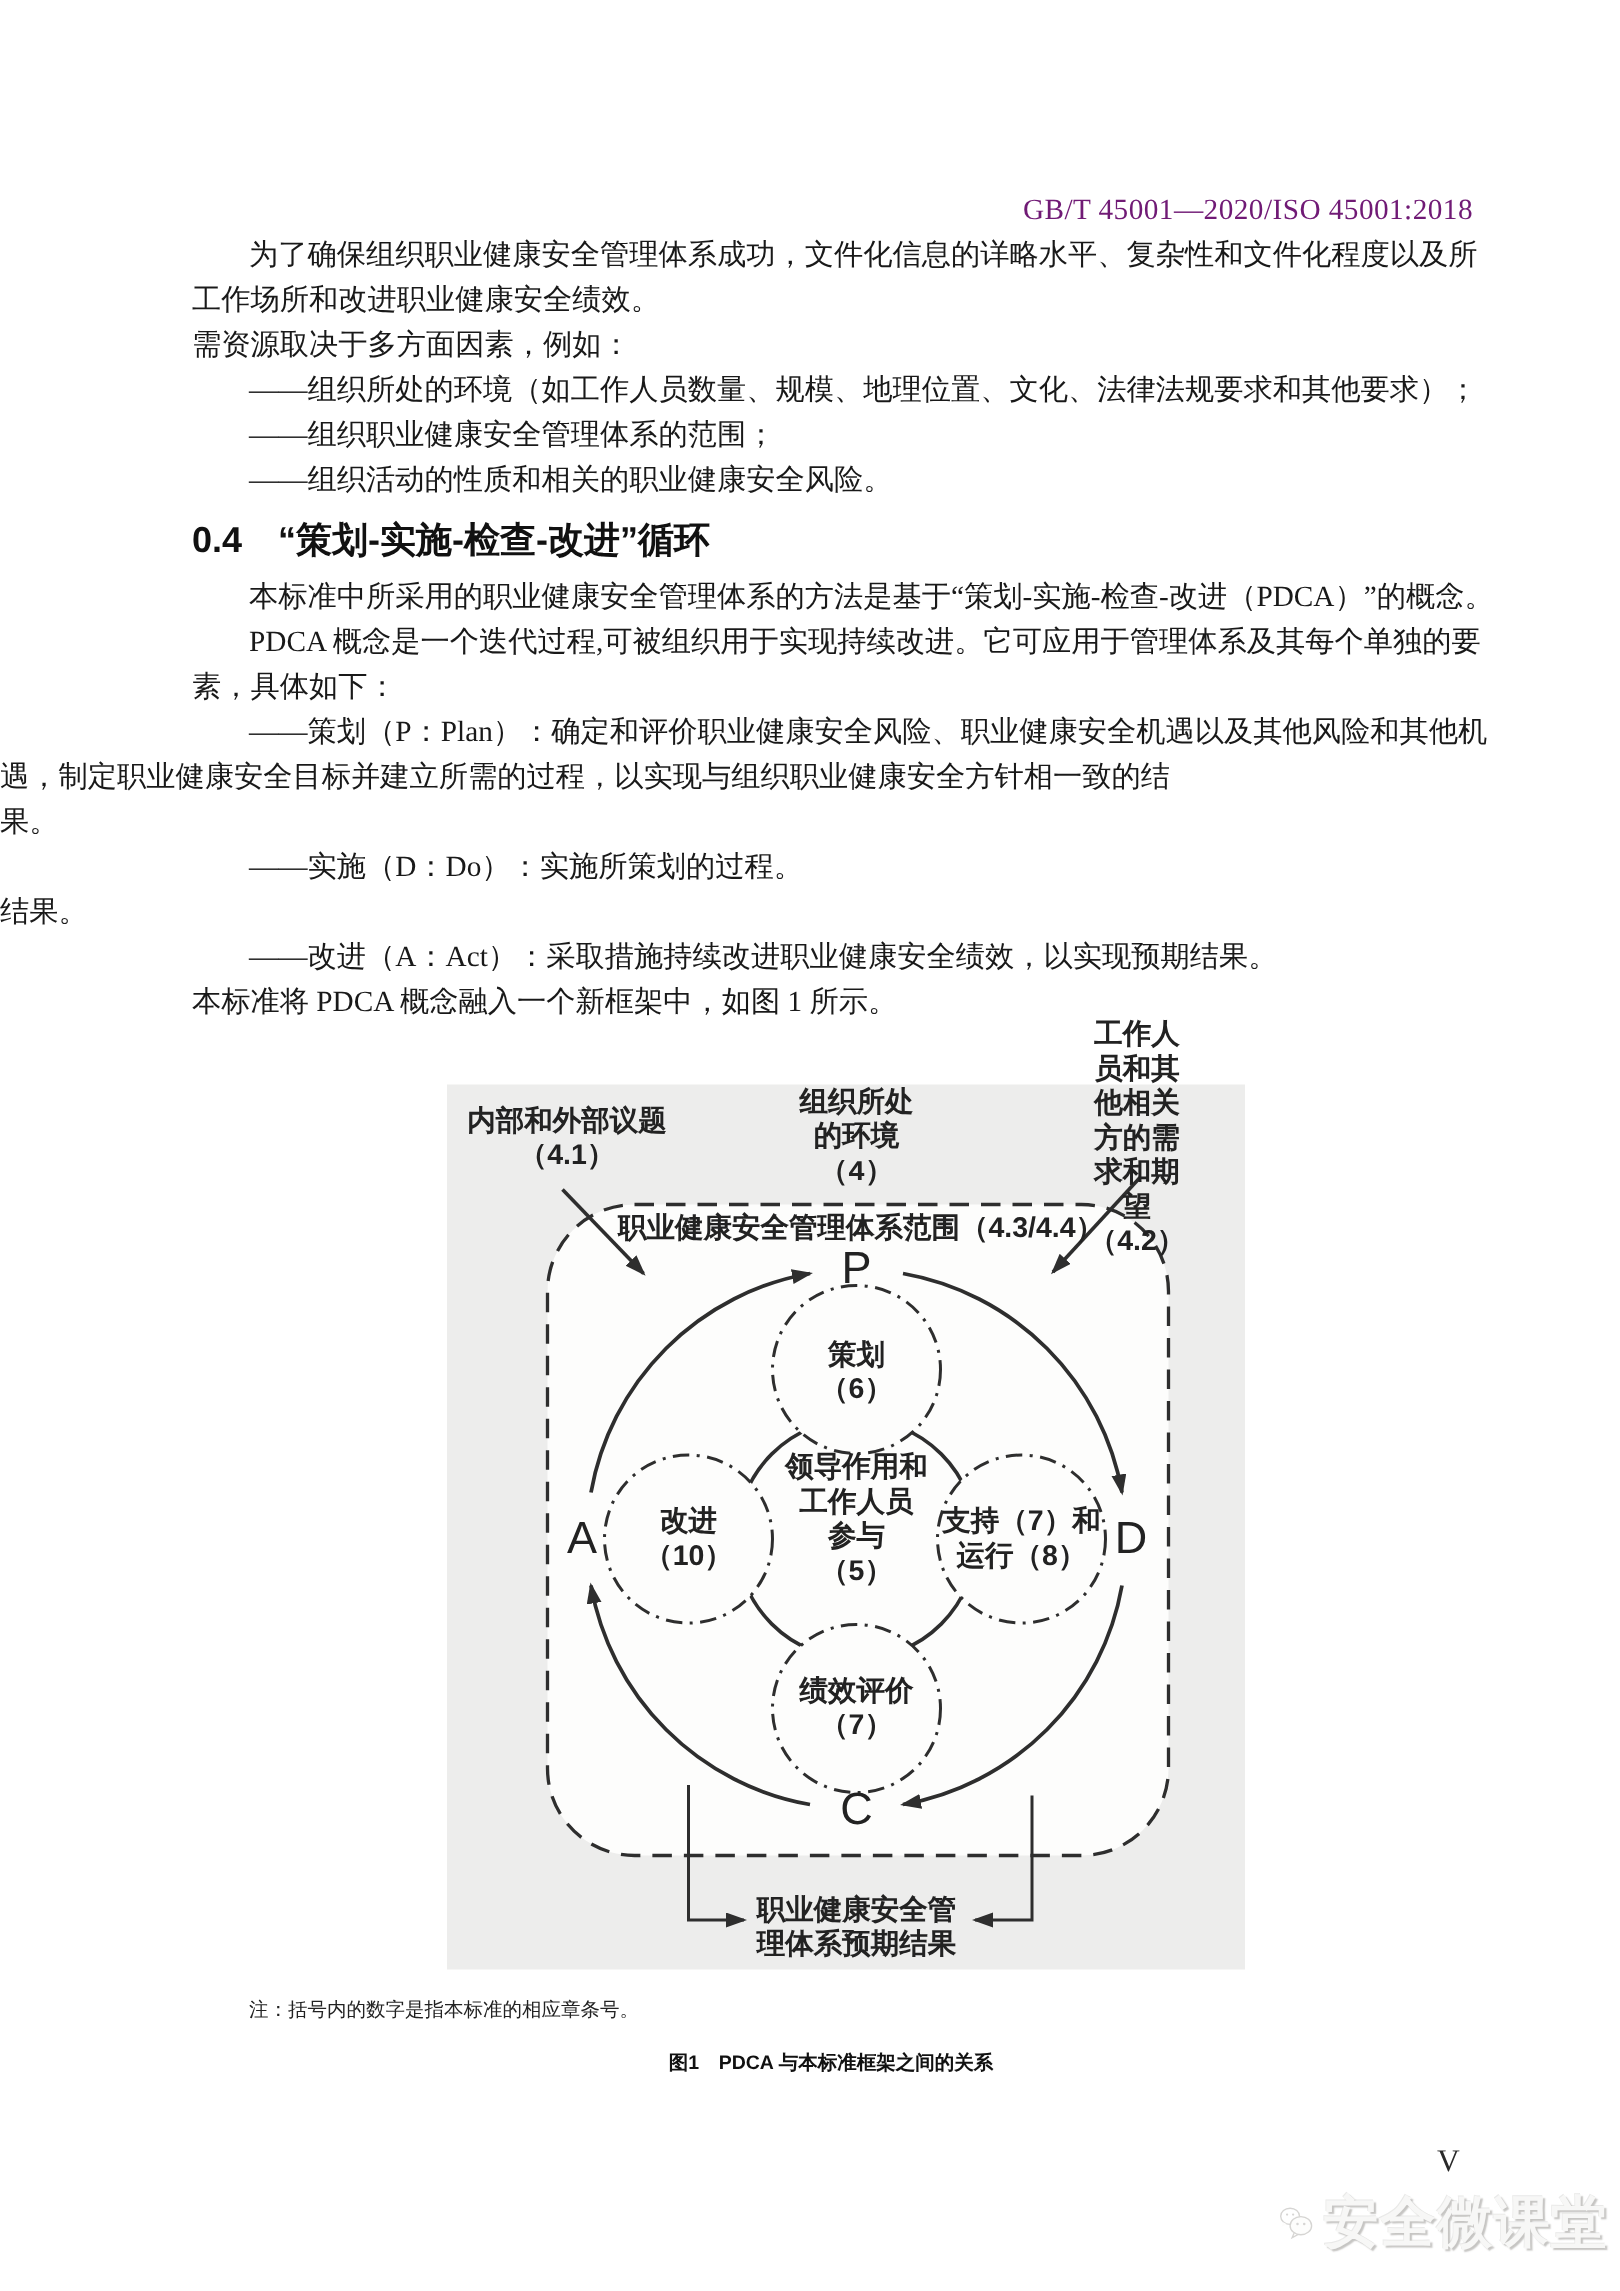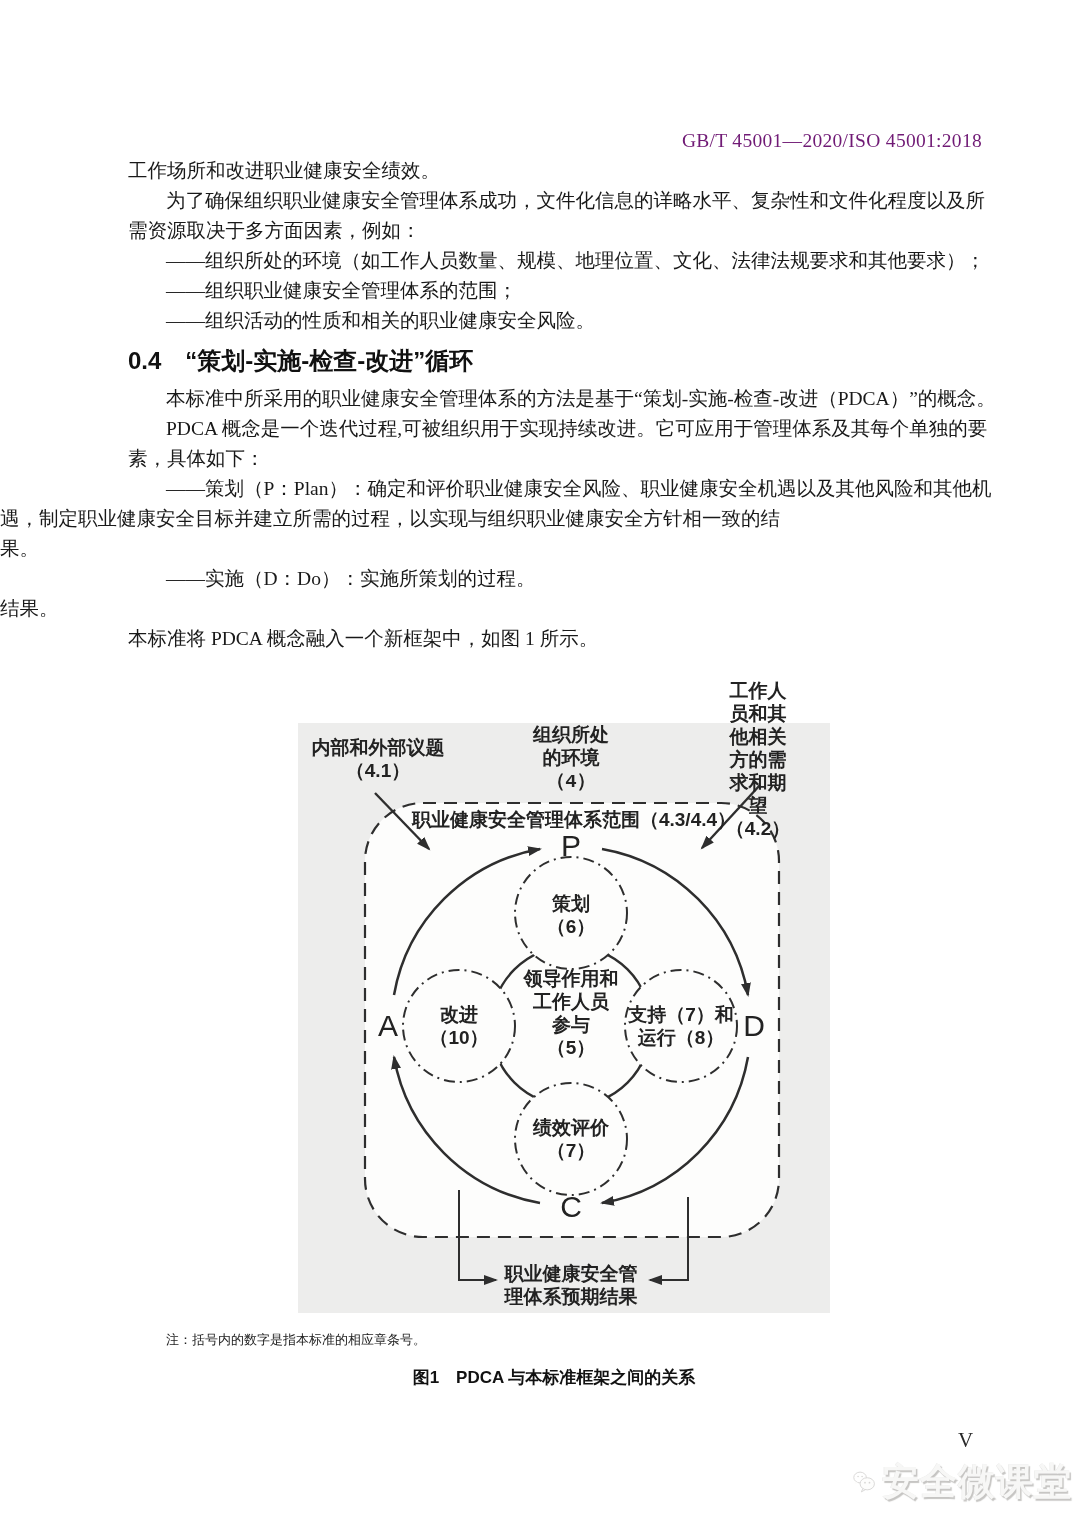--- a/index.html
+++ b/index.html
@@ -53,21 +53,21 @@
   }
   
   .note-text{
     position:absolute; left:166px; top:1331px;
     font-size:13px; color:#222; white-space:pre;
   }
   .figure-caption{
     position:absolute; left:128px; top:1366px; width:852px;
     text-align:center;
     font-family:"Liberation Sans","DejaVu Sans",sans-serif;
-    font-weight:bold; font-size:17px; color:#111;
+    font-weight:bold; font-size:13px; color:#111;
   }
   
   .page-number{
     position:absolute; left:958px; top:1428px;
     font-size:21px; color:#2a2a2a;
     font-family:"Liberation Serif","DejaVu Serif",serif;
   }
   .watermark{
     position:absolute; left:852px; top:1452px; width:220px; height:60px;
     display:flex; align-items:center;
@@ -79,35 +79,36 @@
     text-shadow:1.5px 1.5px 1px #c6c5c3, -0.5px -0.5px 0 #e9e9e8;
     white-space:nowrap;
   }
 </style>
 </head>
 <body>
 
 <div class="doc-header">GB/T 45001—2020/ISO 45001:2018</div>
 
 <div id="body-text">
+    <div class="line ind1">为了确保组织职业健康安全管理体系成功，文件化信息的详略水平、复杂性和文件化程度以及所</div>
     <div class="line ind0">工作场所和改进职业健康安全绩效。</div>
-    <div class="line ind1">为了确保组织职业健康安全管理体系成功，文件化信息的详略水平、复杂性和文件化程度以及所</div>
     <div class="line ind0">需资源取决于多方面因素，例如：</div>
     <div class="line ind1">——组织所处的环境（如工作人员数量、规模、地理位置、文化、法律法规要求和其他要求）；</div>
     <div class="line ind1">——组织职业健康安全管理体系的范围；</div>
     <div class="line ind1">——组织活动的性质和相关的职业健康安全风险。</div>
     <div class="line ind0 heading">0.4　“策划-实施-检查-改进”循环</div>
     <div class="line ind1">本标准中所采用的职业健康安全管理体系的方法是基于“策划-实施-检查-改进（PDCA）”的概念。</div>
     <div class="line ind1">PDCA 概念是一个迭代过程,可被组织用于实现持续改进。它可应用于管理体系及其每个单独的要</div>
     <div class="line ind0">素，具体如下：</div>
     <div class="line ind1">——策划（P：Plan）：确定和评价职业健康安全风险、职业健康安全机遇以及其他风险和其他机</div>
     <div class="line ind2">遇，制定职业健康安全目标并建立所需的过程，以实现与组织职业健康安全方针相一致的结</div>
     <div class="line ind2">果。</div>
     <div class="line ind1">——实施（D：Do）：实施所策划的过程。</div>
     <div class="line ind2">结果。</div>
+    <div class="line ind1">——改进（A：Act）：采取措施持续改进职业健康安全绩效，以实现预期结果。</div>
     <div class="line ind0">本标准将 PDCA 概念融入一个新框架中，如图 1 所示。</div>
   </div>
 
 <div id="diagram">
   <svg width="532" height="590" viewBox="0 0 532 590">
     <defs>
       <marker id="arr" markerUnits="userSpaceOnUse" markerWidth="16" markerHeight="12" refX="12" refY="5" orient="auto">
         <path d="M0,0 L14,5 L0,10 Z" fill="#2e2e2e"></path>
       </marker>
     </defs>

